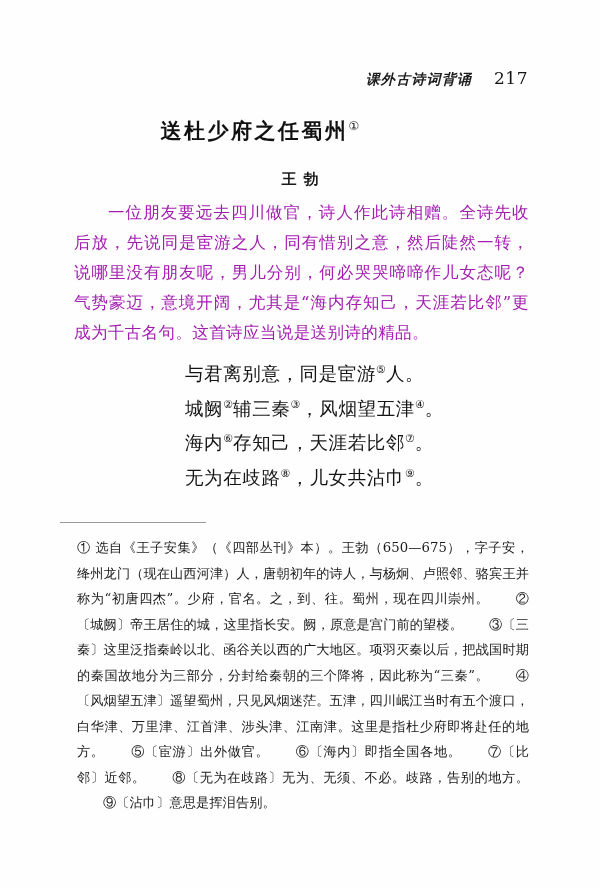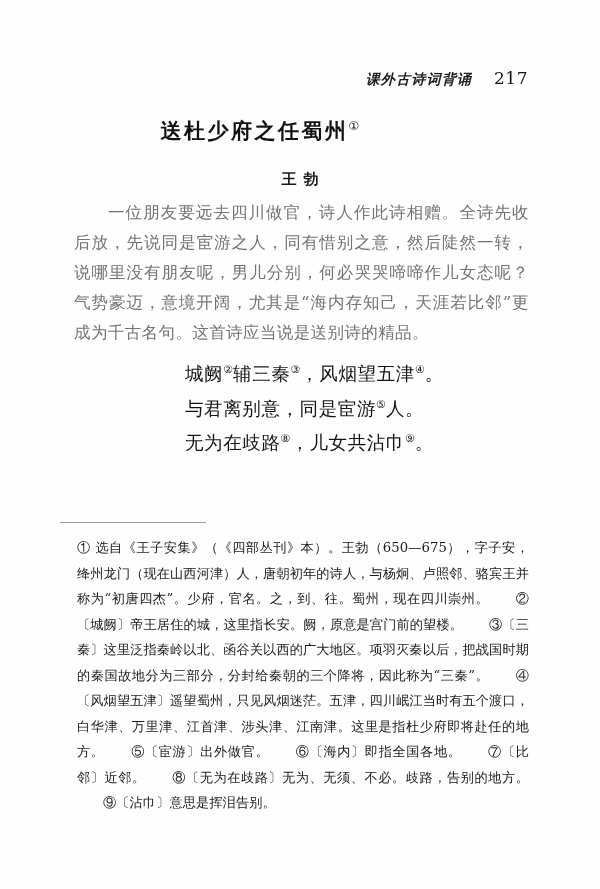--- a/index.html
+++ b/index.html
@@ -77,21 +77,21 @@
     position: absolute;
     top: 198px;
     left: 74px;
     width: 455px;
     font-size: 16.5px;
     line-height: 30px;
     text-align: justify;
     text-justify: inter-ideograph;
     text-indent: 34px;
     letter-spacing: 0.4px;
-    color: #737373;
+    color: #a21caf;
   }
 
   
   .poem-body {
     position: absolute;
     top: 355px;
     left: 185px;
     font-size: 18.5px;
     line-height: 30.5px;
     letter-spacing: 0.6px;
@@ -145,24 +145,25 @@
 
   <div class="poem-title">
     <span>送杜少府之任蜀州</span><span class="fn-mark">①</span>
   </div>
 
   <div class="poem-author">王勃</div>
 
   <div class="intro">一位朋友要远去四川做官，诗人作此诗相赠。全诗先收后放，先说同是宦游之人，同有惜别之意，然后陡然一转，说哪里没有朋友呢，男儿分别，何必哭哭啼啼作儿女态呢？气势豪迈，意境开阔，尤其是“海内存知己，天涯若比邻”更成为千古名句。这首诗应当说是送别诗的精品。</div>
 
   <div class="poem-body">
+    <div class="poem-line"><span>与君离别意，同是宦游</span><span class="fn-mark">⑤</span><span>人。</span></div>
+
     <div class="poem-line"><span>城阙</span><span class="fn-mark">②</span><span>辅三秦</span><span class="fn-mark">③</span><span>，风烟望五津</span><span class="fn-mark">④</span><span>。</span></div>
 
-    <div class="poem-line"><span>与君离别意，同是宦游</span><span class="fn-mark">⑤</span><span>人。</span></div>
-
+    <div class="poem-line"><span>海内</span><span class="fn-mark">⑥</span><span>存知己，天涯若比邻</span><span class="fn-mark">⑦</span><span>。</span></div>
 
     <div class="poem-line"><span>无为在歧路</span><span class="fn-mark">⑧</span><span>，儿女共沾巾</span><span class="fn-mark">⑨</span><span>。</span></div>
   </div>
 
   <div class="fn-rule"></div>
 
   <div class="footnotes">
     <span class="fn-item"><span>①</span> <span>选自《王子安集》（《四部丛刊》本）。王勃（650—675），字子安，绛州龙门（现在山西河津）人，唐朝初年的诗人，与杨炯、卢照邻、骆宾王并称为“初唐四杰”。少府，官名。之，到、往。蜀州，现在四川崇州。</span></span><span class="fn-gap"></span><span class="fn-item"><span>②</span><span>〔城阙〕帝王居住的城，这里指长安。阙，原意是宫门前的望楼。</span></span><span class="fn-gap"></span><span class="fn-item"><span>③</span><span>〔三秦〕这里泛指秦岭以北、函谷关以西的广大地区。项羽灭秦以后，把战国时期的秦国故地分为三部分，分封给秦朝的三个降将，因此称为“三秦”。</span></span><span class="fn-gap"></span><span class="fn-item"><span>④</span><span>〔风烟望五津〕遥望蜀州，只见风烟迷茫。五津，四川岷江当时有五个渡口，白华津、万里津、江首津、涉头津、江南津。这里是指杜少府即将赴任的地方。</span></span><span class="fn-gap"></span><span class="fn-item"><span>⑤</span><span>〔宦游〕出外做官。</span></span><span class="fn-gap"></span><span class="fn-item"><span>⑥</span><span>〔海内〕即指全国各地。</span></span><span class="fn-gap"></span><span class="fn-item"><span>⑦</span><span>〔比邻〕近邻。</span></span><span class="fn-gap"></span><span class="fn-item"><span>⑧</span><span>〔无为在歧路〕无为、无须、不必。歧路，告别的地方。</span></span><span class="fn-gap"></span><span class="fn-item"><span>⑨</span><span>〔沾巾〕意思是挥泪告别。</span></span>
   </div>
 

